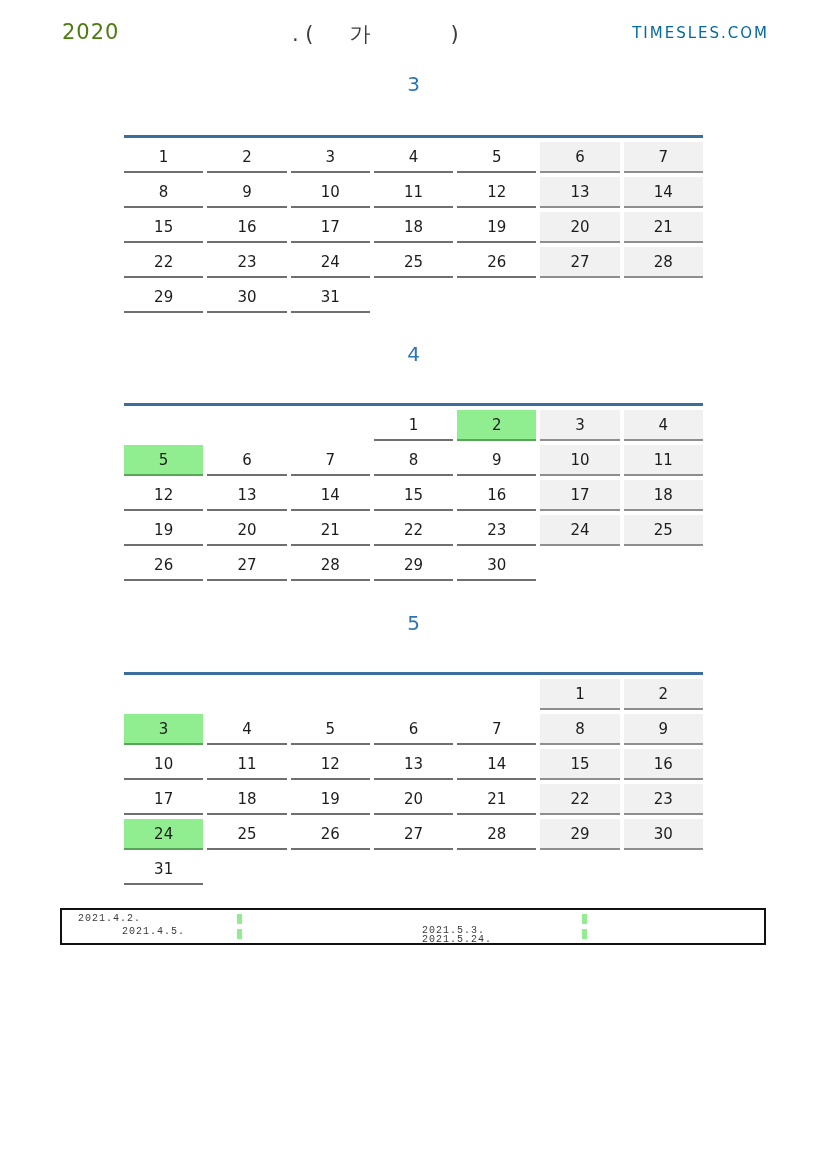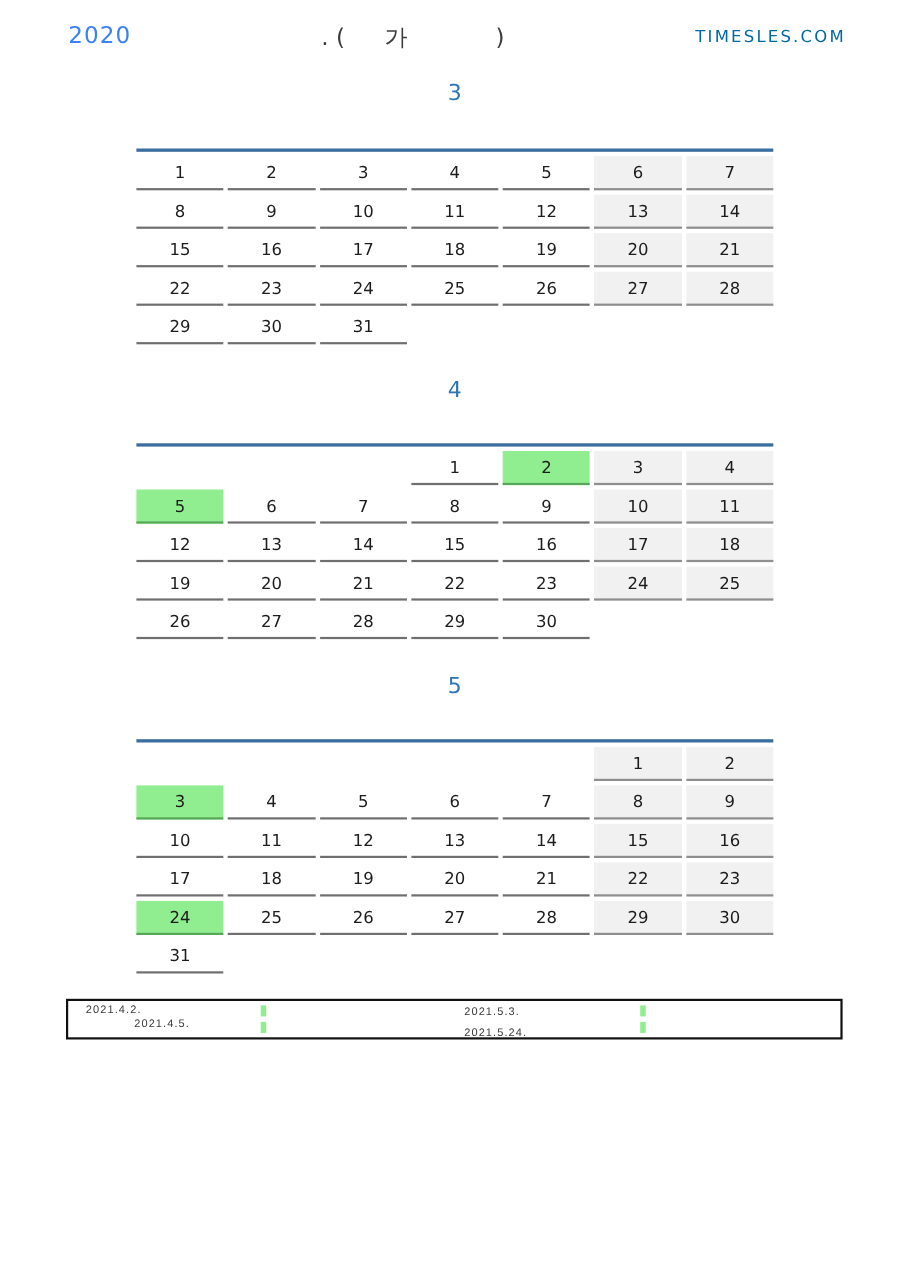--- a/index.html
+++ b/index.html
@@ -9,21 +9,21 @@
     height: 1169px;
     background: #ffffff;
     font-family: "DejaVu Sans", "Liberation Sans", sans-serif;
     color: #1c1c1c;
     overflow: hidden;
   }
 
   
   .hdr-year {
     position: absolute; left: 62px; top: 20px;
-    font-size: 21px; color: #3b82f6; letter-spacing: 1px;
+    font-size: 21px; color: #4d7c0f; letter-spacing: 1px;
   }
   .hdr-mid {
     position: absolute; left: 292px; top: 20px;
     font-size: 21px; color: #3c3c3c; white-space: nowrap;
   }
   .hdr-mid .gap1 { display: inline-block; width: 36px; }
   .hdr-mid .gap2 { display: inline-block; width: 80px; }
   .hdr-site {
     position: absolute; right: 58px; top: 24px;
     font-size: 15px; letter-spacing: 2px; color: #0369a1;
@@ -61,30 +61,30 @@
   }
   .cell.weekend { background: #f1f1f1; border-bottom-color: #8e8e8e; }
   .cell.holiday { background: #90ee90; border-bottom-color: #58a758; }
   .cell.empty   { border-bottom: none; background: transparent; }
 
   
   .legend {
     position: absolute; left: 60px; top: 908px;
     width: 702px; height: 33px;
     border: 2px solid #111111;
-    font-family: Liberation Sans, sans-serif;
+    font-family: Liberation Mono, monospace;
     font-size: 10px; color: #3a3a3a; text-align: center;
   }
   .legend .entry { position: absolute; white-space: nowrap; letter-spacing: 1px; }
   .legend .bar {
     position: absolute; width: 5px; height: 10px; background: #90ee90;
   }
   #leg-e0 { left: 16px;  top: 3px;  }
   #leg-e1 { left: 16px;  top: 16px; margin-left: 44px; }
-  #leg-e2 { left: 360px; top: 5px;  }
+  #leg-e2 { left: 360px; top: 15px;  }
   #leg-e3 { left: 360px; top: 24px; }
   #leg-b0 { left: 175px; top: 4px;  }
   #leg-b1 { left: 175px; top: 19px; }
   #leg-b2 { left: 520px; top: 4px;  }
   #leg-b3 { left: 520px; top: 19px; }
 </style>
 </head>
 <body>
 
 <div class="page">

